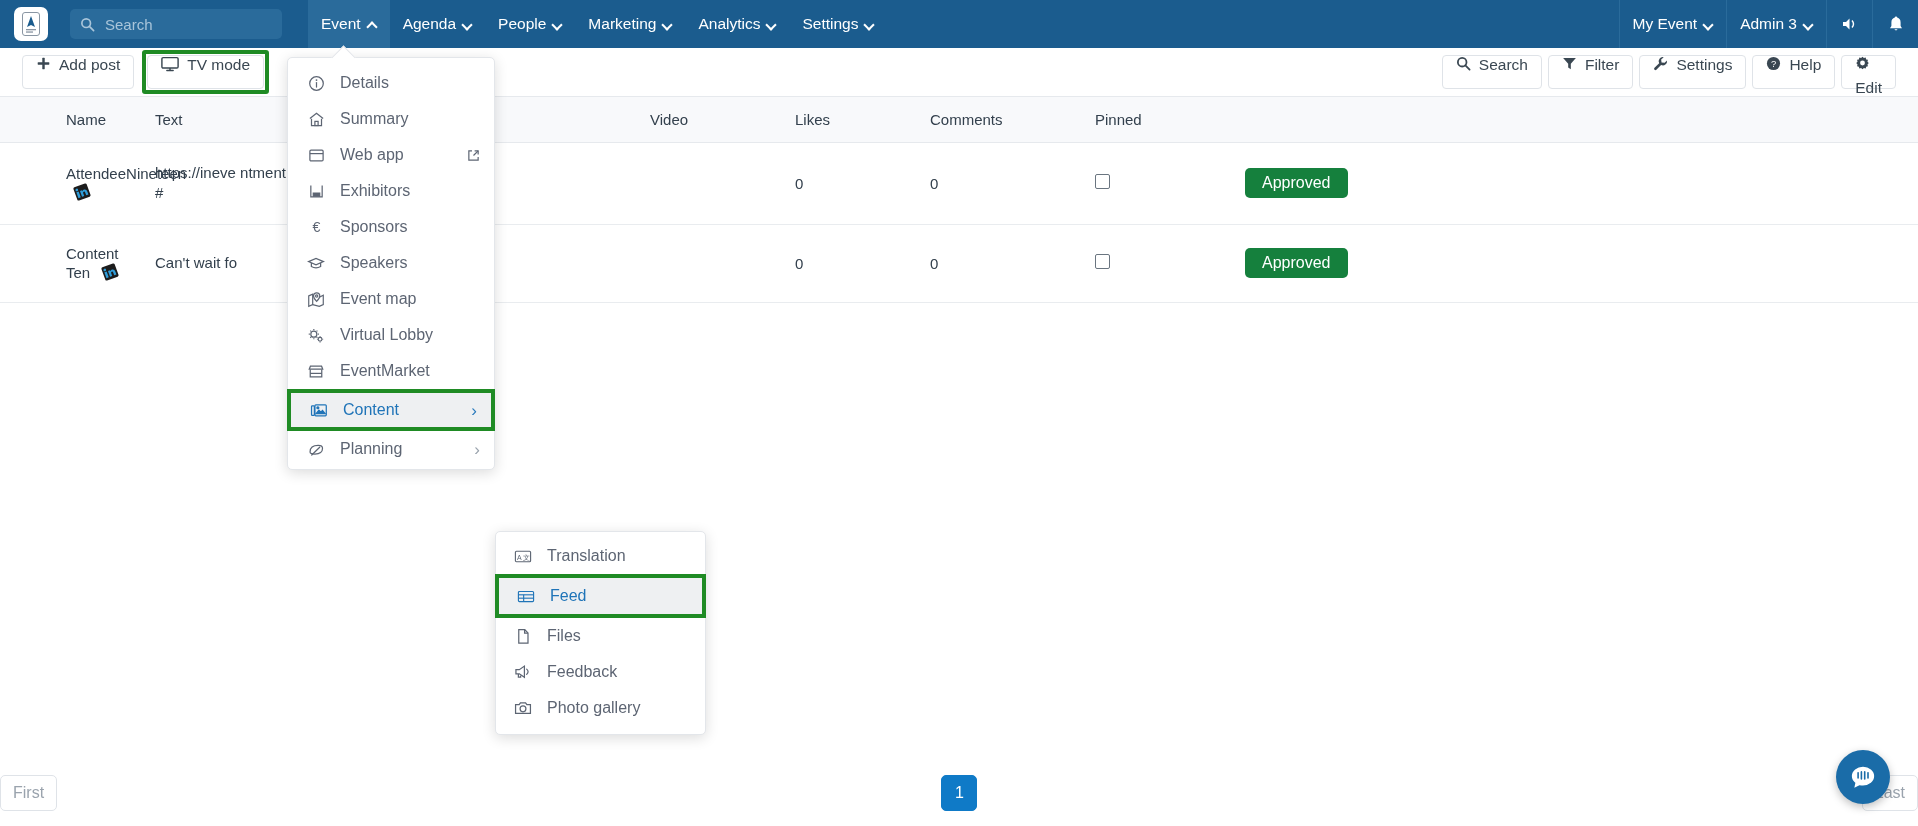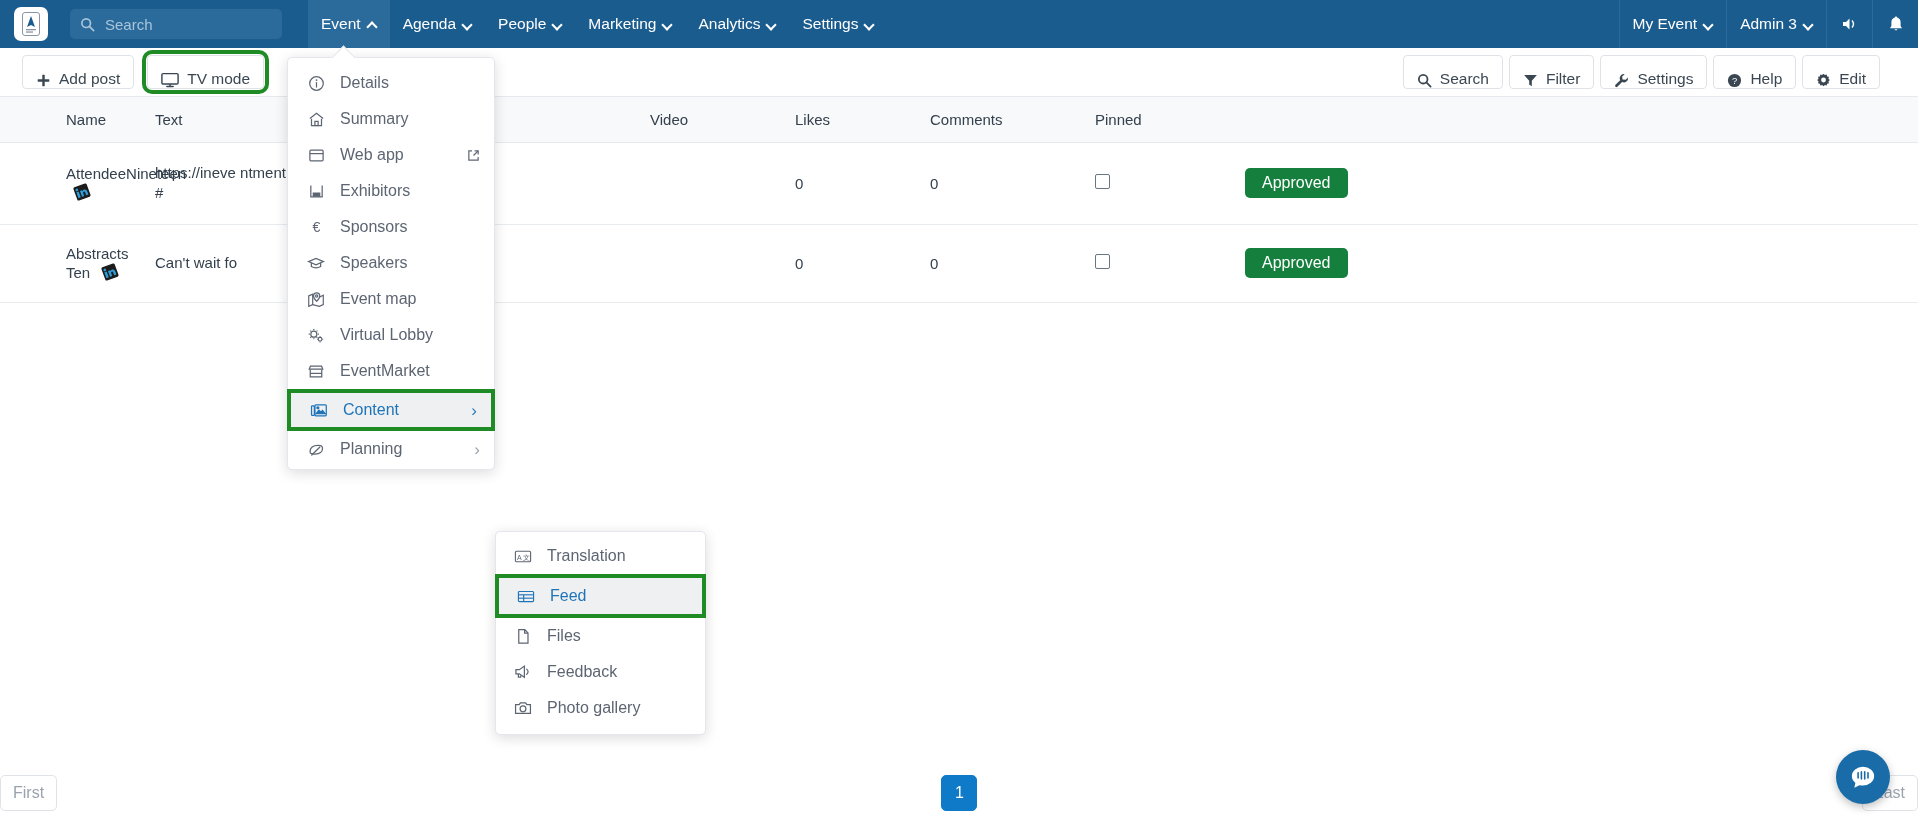--- a/index.html
+++ b/index.html
@@ -53,34 +53,34 @@
     width:46px; height:48px; display:flex; align-items:center; justify-content:center;
     color:#fff; cursor:pointer; border-left:1px solid #2a6b9b;
   }
 
   
   .toolbar{
     height:48px; background:#fff; display:flex; align-items:center;
     padding:0 22px; position:relative; z-index:30;
   }
   .tbtn{
-    display:flex; align-items:flex-end; gap:8px; height:34px; padding:0 13px;
+    display:flex; align-items:flex-start; gap:8px; height:34px; padding:0 13px;
     background:#fff; border:1px solid #dfe3e8; border-radius:4px;
     font-size:15.5px; color:#3a4752; cursor:pointer; margin-right:8px;
     white-space:nowrap;
   }
   .tbtn .g{ display:flex; align-items:center; color:#3a4752; }
   .hl-box{
-    border:4px solid #1f8b24; border-radius:10px; padding:1px;
+    border:4px solid #1f8b24; border-radius:3px; padding:1px;
     display:inline-flex; margin-right:24px;
   }
   .hl-box .tbtn{ margin-right:0; }
   .tb-right{ margin-left:auto; display:flex; align-items:center; }
   .tb-right .tbtn{ margin-right:6px; }
-  .tb-right .tbtn:last-child{ margin-right:16px; }
+  .tb-right .tbtn:last-child{ margin-right:0;flex-direction:column; }
 
   
   .table-wrap{ position:relative; z-index:10; }
   table.feed{ width:100%; border-collapse:collapse; table-layout:fixed; }
   table.feed thead th{
     background:#f8f9fb; border-top:1px solid #e6e9ed; border-bottom:1px solid #e6e9ed;
     font-weight:400; font-size:15px; color:#33404d; text-align:left;
     padding:8px 10px; height:46px;
   }
   table.feed tbody td{
@@ -352,21 +352,21 @@
         <td class="c-comments comments">0</td>
         <td class="c-pinned">
           <span class="checkbox"></span>
         </td>
         <td class="c-status">
           <span class="badge-approved">Approved</span>
         </td>
       </tr>
       <tr>
         <td class="c-name">
-          <span>Abstracts Ten</span>
+          <span>Content Ten</span>
           <span class="in-badge">
             <svg width="20" height="20" viewBox="0 0 20 20">
               <g transform="rotate(-20 10 10)">
                 <rect x="3" y="3" width="14" height="14" rx="1.4" fill="#1c1c1c"></rect>
                 <rect x="4.6" y="8.4" width="2.4" height="6.2" fill="#2f9cd8"></rect>
                 <circle cx="5.8" cy="6.3" r="1.35" fill="#2f9cd8"></circle>
                 <path d="M8.4 8.4 h2.2 v1 q0.9 -1.2 2.4 -1 q2.2 0.3 2.2 2.9 v3.3 h-2.4 v-3 q0 -1.3 -1.1 -1.3 q-1 0 -1 1.3 v3 h-2.3 z" fill="#2f9cd8"></path>
               </g>
             </svg>
           </span>

